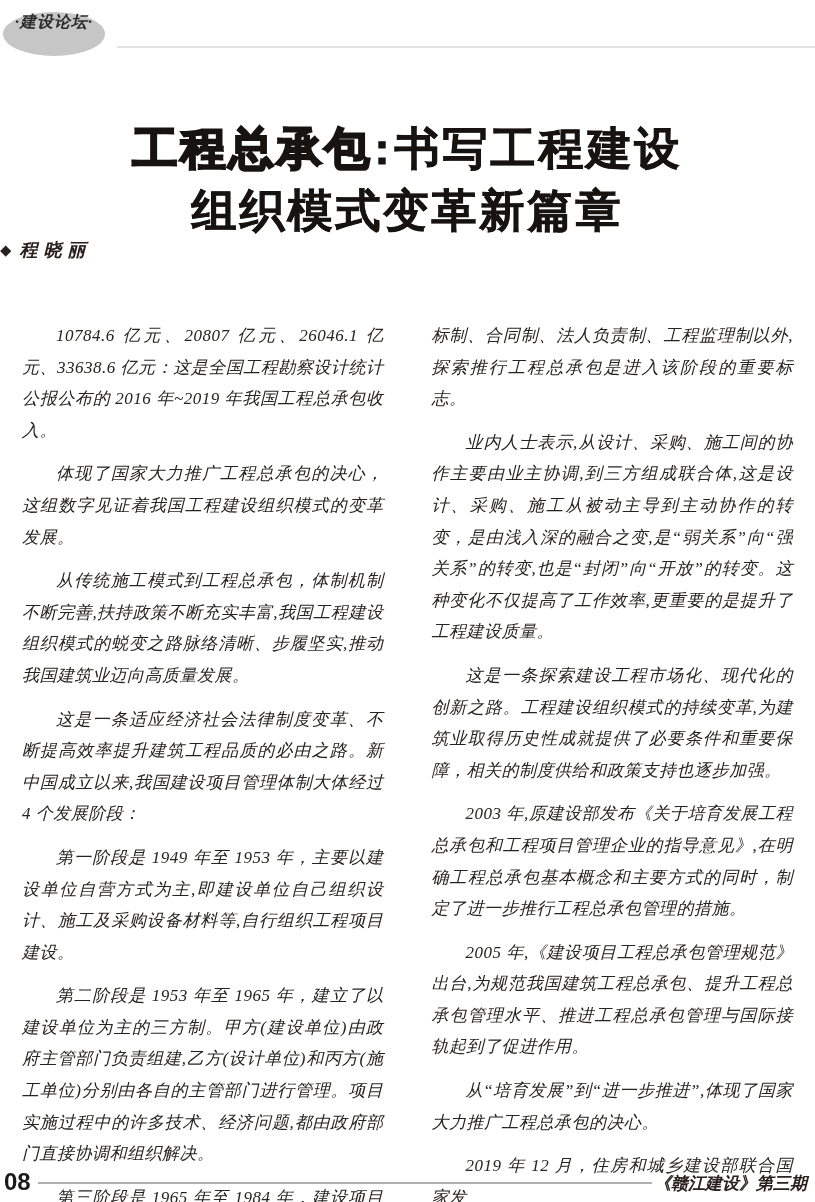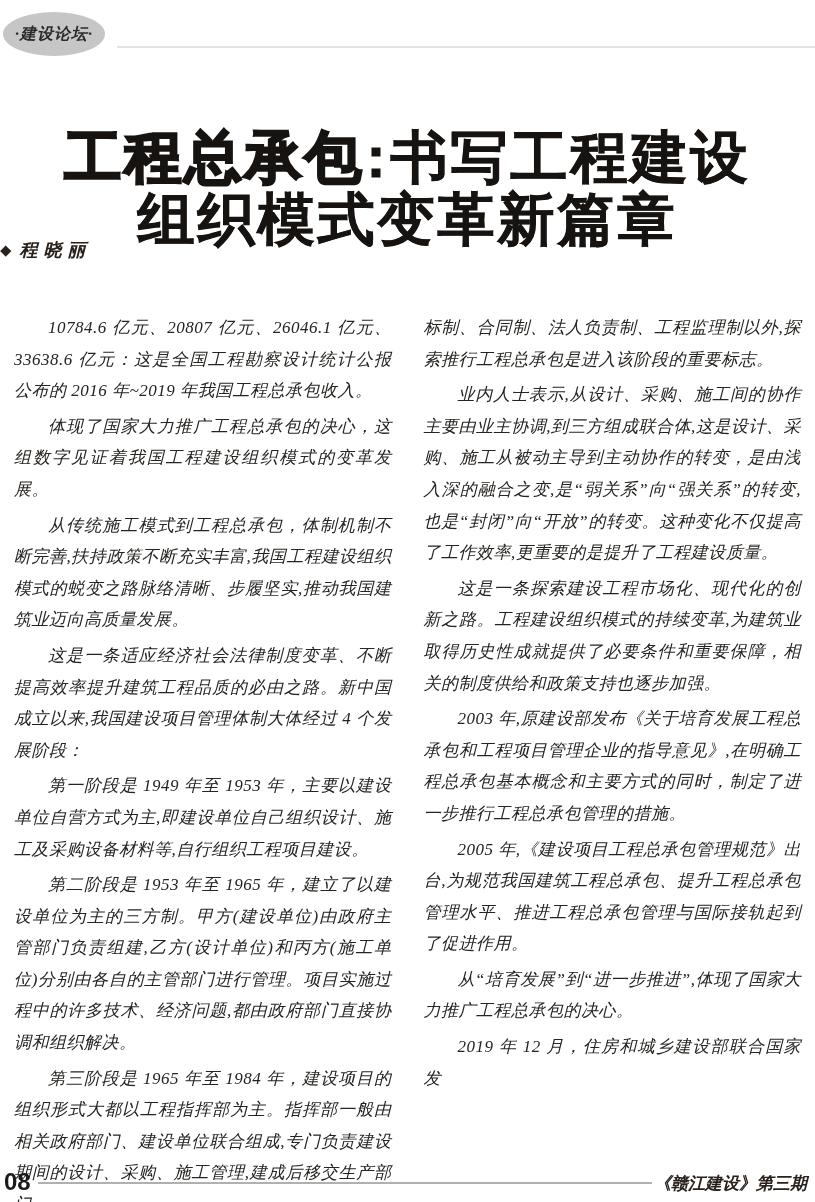--- a/index.html
+++ b/index.html
@@ -10,34 +10,34 @@
     color:#1e1e1e;
     font-family:"Liberation Serif","DejaVu Serif",serif;
     overflow:hidden;
   }
   
   .badge{
     position:absolute;left:3px;top:12px;
     width:102px;height:44px;
     background:#c6c6c6;
     border-radius:50%;
-    display:flex;align-items:center;justify-content:center;
+    display:flex;justify-content:center;
     font-size:16px;font-weight:bold;font-style:italic;
     color:#2a2a2a;letter-spacing:1px;
   }
   .top-rule{
     position:absolute;left:117px;right:0;top:46px;
     height:2px;background:#e3e3e3;
   }
   
   .title{
     position:absolute;top:88px;left:0;width:100%;
     text-align:center;
     font-family:"Liberation Sans","DejaVu Sans",sans-serif;
-    font-size:57px;line-height:62px;
+    font-size:45px;line-height:62px;
     font-weight:bold;color:#171310;
     letter-spacing:3px;white-space:nowrap;
   }
   .title .strong{-webkit-text-stroke:2.3px #171310;}
   .title .colon{padding:0 2px;-webkit-text-stroke:1px #171310;}
   .title .light{-webkit-text-stroke:0.6px #171310;}
   
   .author{
     position:absolute;top:238px;left:0;width:100%;
     text-align:left;font-size:18px;font-weight:bold;
@@ -50,21 +50,21 @@
     display:flex;gap:24px;
   }
   .col{
     flex:1;
     font-size:17px;line-height:31.6px;
     text-align:justify;
     font-style:italic; 
     color:#262320;
     letter-spacing:0.5px;
   }
-  .col p{margin:4px;text-indent:2em;}
+  .col p{margin:12px;text-indent:2em;}
   .col p.noindent{text-indent:0;}
   
   .footer-rule{
     position:absolute;left:38px;right:163px;bottom:18px;
     height:2px;background:#b0b0b0;
   }
   .page-number{
     position:absolute;left:4px;bottom:6px;
     font-family:"Liberation Sans","DejaVu Sans",sans-serif;
     font-weight:bold;font-size:24px;color:#1a1a1a;

